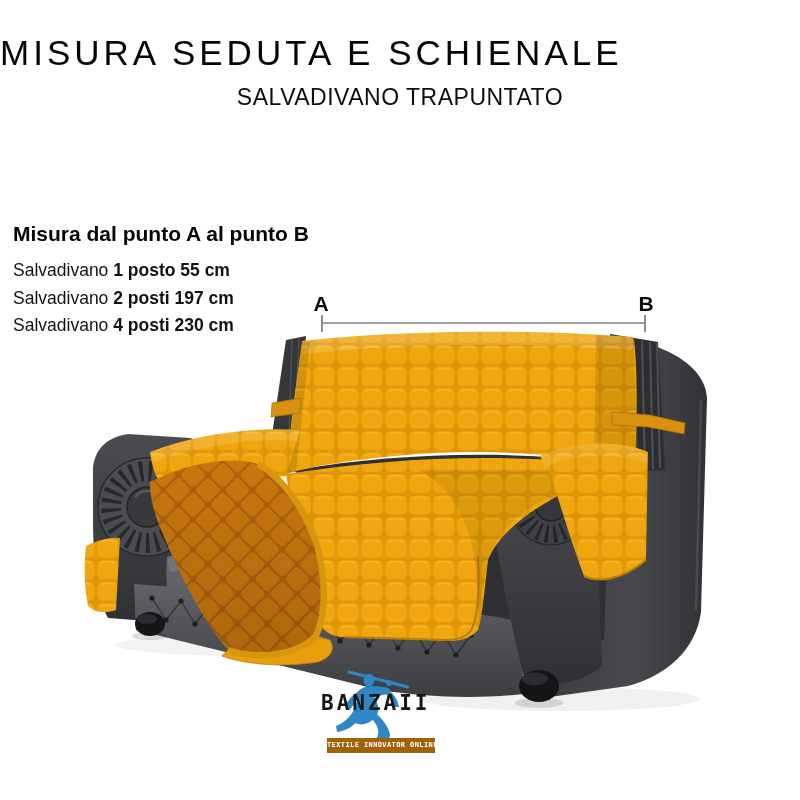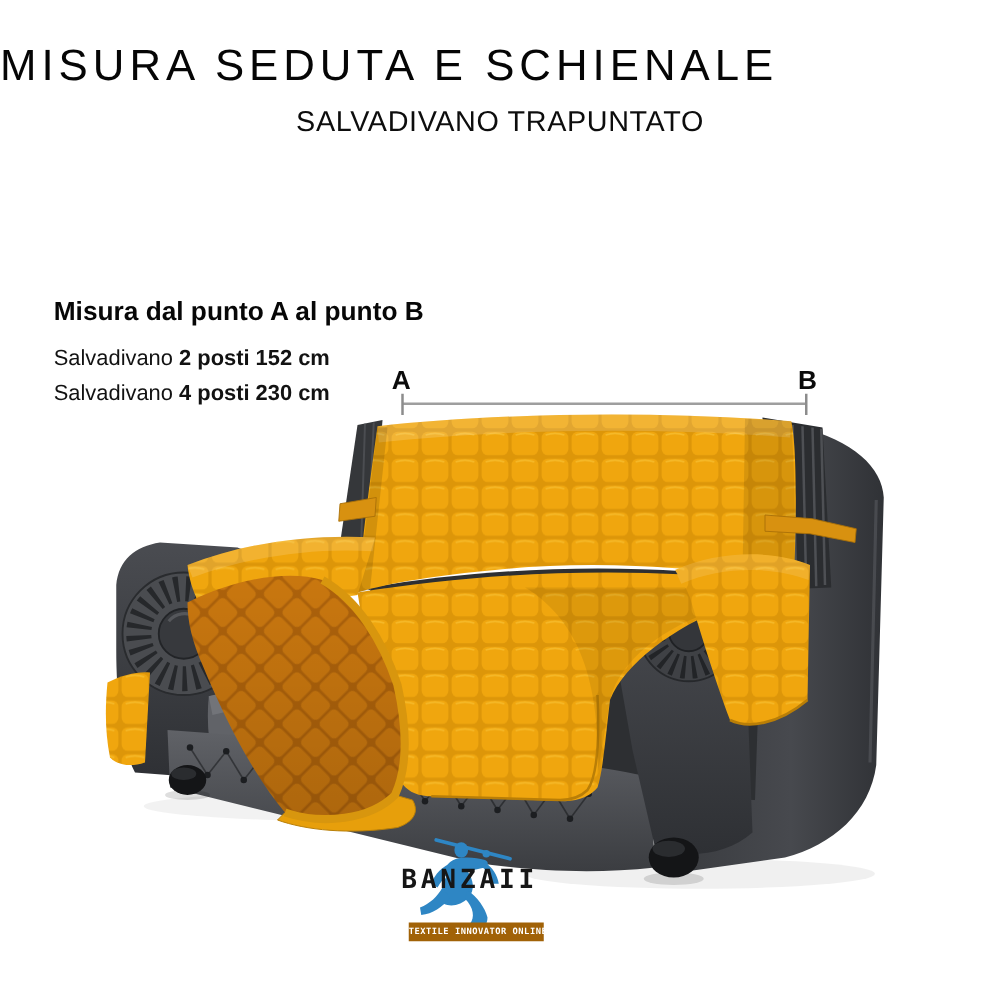--- a/index.html
+++ b/index.html
@@ -8,21 +8,21 @@
     font-family:"Liberation Sans", sans-serif;color:#000;
   }
   .title{
     position:absolute;top:33px;left:0;right:0;text-align:left;
     font-size:35px;font-weight:normal;letter-spacing:4px;color:#050505;white-space:nowrap;
   }
   .subtitle{
     position:absolute;top:84px;left:0;right:0;text-align:center;
     font-size:23px;font-weight:400;letter-spacing:0.5px;color:#0d0d0d;
   }
-  .measures{position:absolute;left:13px;top:238px;margin-left:30px;}
+  .measures{position:absolute;left:13px;top:222px;}
   .measures .m-head{font-size:21px;font-weight:bold;margin:0 0 11px 0;color:#070707;}
   .m-item{font-size:17.5px;line-height:27.5px;color:#121212;}
   .m-item b{font-weight:bold;}
   svg.scene{position:absolute;left:0;top:0;width:800px;height:800px;}
   .logo-text{
     position:absolute;left:321px;top:691px;width:118px;text-align:left;
     font-family:"DejaVu Sans Mono", monospace;font-size:21px;font-weight:600;
     letter-spacing:3px;color:#161616;white-space:nowrap;
   }
   .logo-banner{
@@ -212,18 +212,19 @@
     <path d="M374,712 C382,718 388,726 390,734 C390,740 386,744 380,745 L376,739 C380,734 379,726 372,719 Z"></path>
     <path d="M360,718 C354,726 346,731 337,732 L336,726 C344,723 350,717 354,710 Z"></path>
   </g>
 </svg>
 
 <div class="title">MISURA SEDUTA E SCHIENALE</div>
 <div class="subtitle">SALVADIVANO TRAPUNTATO</div>
 
 <div class="measures">
   <div class="m-head">Misura dal punto A al punto B</div>
-  <div class="m-item"><span>Salvadivano </span><b>2 posti 152 cm</b></div>
+  <div class="m-item"><span>Salvadivano </span><b>1 posto 55 cm</b></div>
+  <div class="m-item"><span>Salvadivano </span><b>2 posti 197 cm</b></div>
   <div class="m-item"><span>Salvadivano </span><b>4 posti 230 cm</b></div>
 </div>
 
 <div class="logo-text">BANZAII</div>
 <div class="logo-banner">TEXTILE INNOVATOR ONLINE</div>
 
 </body></html>

